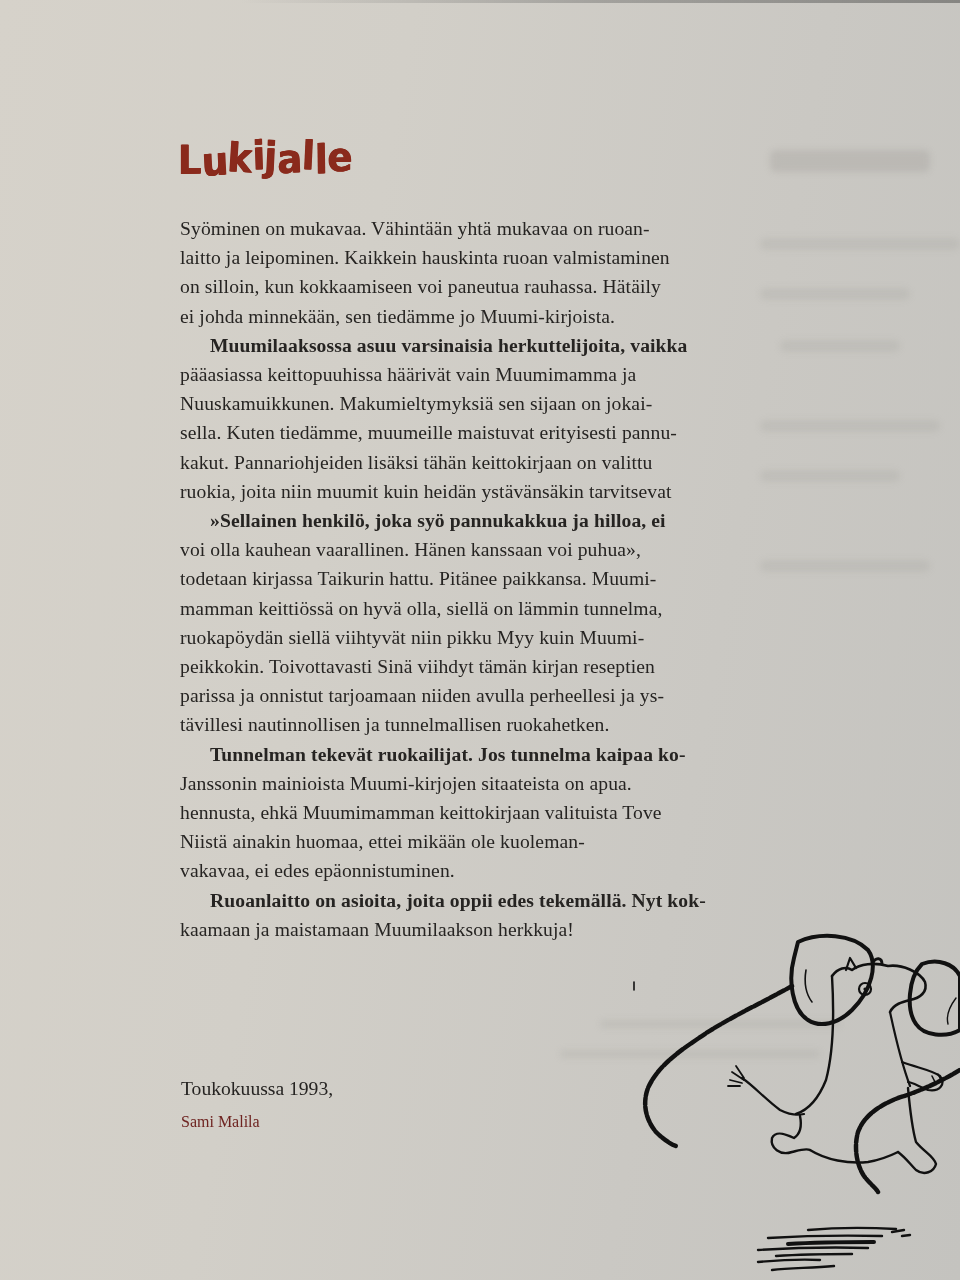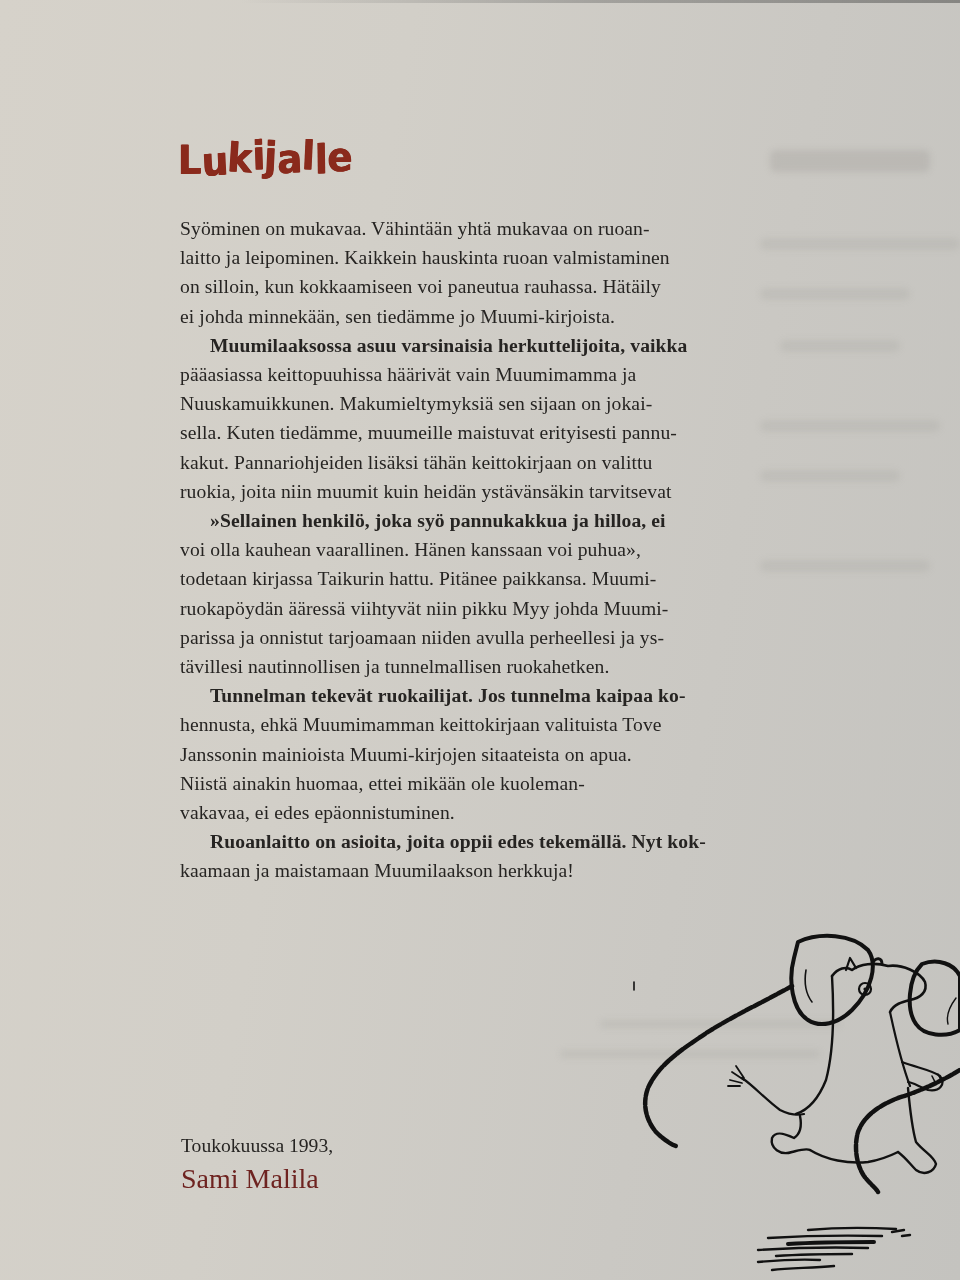--- a/index.html
+++ b/index.html
@@ -74,27 +74,27 @@
       letter-spacing: 0.1px;
       margin-top: 24px;
     }
     .para { margin: 0; }
     .line { display: block; white-space: nowrap; }
     .para .line:first-child.indent { text-indent: 30px; font-weight: bold; }
 
     .signature {
       position: absolute;
       left: 181px;
-      top: 1129px;
+      top: 1072px;
       font-family: "Liberation Serif", "DejaVu Serif", serif;
       font-size: 19.6px;
       line-height: 33px;
     }
     .signature .place-date { color: #262422; display: block; }
-    .signature .author { color: #6e2320; display: block; font-size: 28px; }
+    .signature .author { color: #6e2320; display: block; font-size: 16px; }
 
     .illustration {
       position: absolute;
       left: 620px;
       top: 920px;
       width: 340px;
       height: 360px;
     }
   </style>
 </head>
@@ -129,28 +129,30 @@
       <span class="line">pääasiassa keittopuuhissa häärivät vain Muumimamma ja</span>
       <span class="line">Nuuskamuikkunen. Makumieltymyksiä sen sijaan on jokai-</span>
       <span class="line">sella. Kuten tiedämme, muumeille maistuvat erityisesti pannu-</span>
       <span class="line">kakut. Pannariohjeiden lisäksi tähän keittokirjaan on valittu</span>
       <span class="line">ruokia, joita niin muumit kuin heidän ystävänsäkin tarvitsevat</span>
     </p>
     <p class="para">
       <span class="line indent">»Sellainen henkilö, joka syö pannukakkua ja hilloa, ei</span>
       <span class="line">voi olla kauhean vaarallinen. Hänen kanssaan voi puhua»,</span>
       <span class="line">todetaan kirjassa Taikurin hattu. Pitänee paikkansa. Muumi-</span>
-      <span class="line">ruokapöydän ääressä viihtyvät niin pikku Myy johda Muumi-</span>
+      <span class="line">mamman keittiössä on hyvä olla, siellä on lämmin tunnelma,</span>
+      <span class="line">ruokapöydän siellä viihtyvät niin pikku Myy kuin Muumi-</span>
+      <span class="line">peikkokin. Toivottavasti Sinä viihdyt tämän kirjan reseptien</span>
       <span class="line">parissa ja onnistut tarjoamaan niiden avulla perheellesi ja ys-</span>
       <span class="line">tävillesi nautinnollisen ja tunnelmallisen ruokahetken.</span>
     </p>
     <p class="para">
       <span class="line indent">Tunnelman tekevät ruokailijat. Jos tunnelma kaipaa ko-</span>
+      <span class="line">Janssonin mainioista Muumi-kirjojen sitaateista on apua.</span>
       <span class="line">hennusta, ehkä Muumimamman keittokirjaan valituista Tove</span>
-      <span class="line">Janssonin mainioista Muumi-kirjojen sitaateista on apua.</span>
       <span class="line">Niistä ainakin huomaa, ettei mikään ole kuoleman-</span>
       <span class="line">vakavaa, ei edes epäonnistuminen.</span>
     </p>
     <p class="para">
       <span class="line indent">Ruoanlaitto on asioita, joita oppii edes tekemällä. Nyt kok-</span>
       <span class="line">kaamaan ja maistamaan Muumilaakson herkkuja!</span>
     </p>
   </div>
 </div>
 

